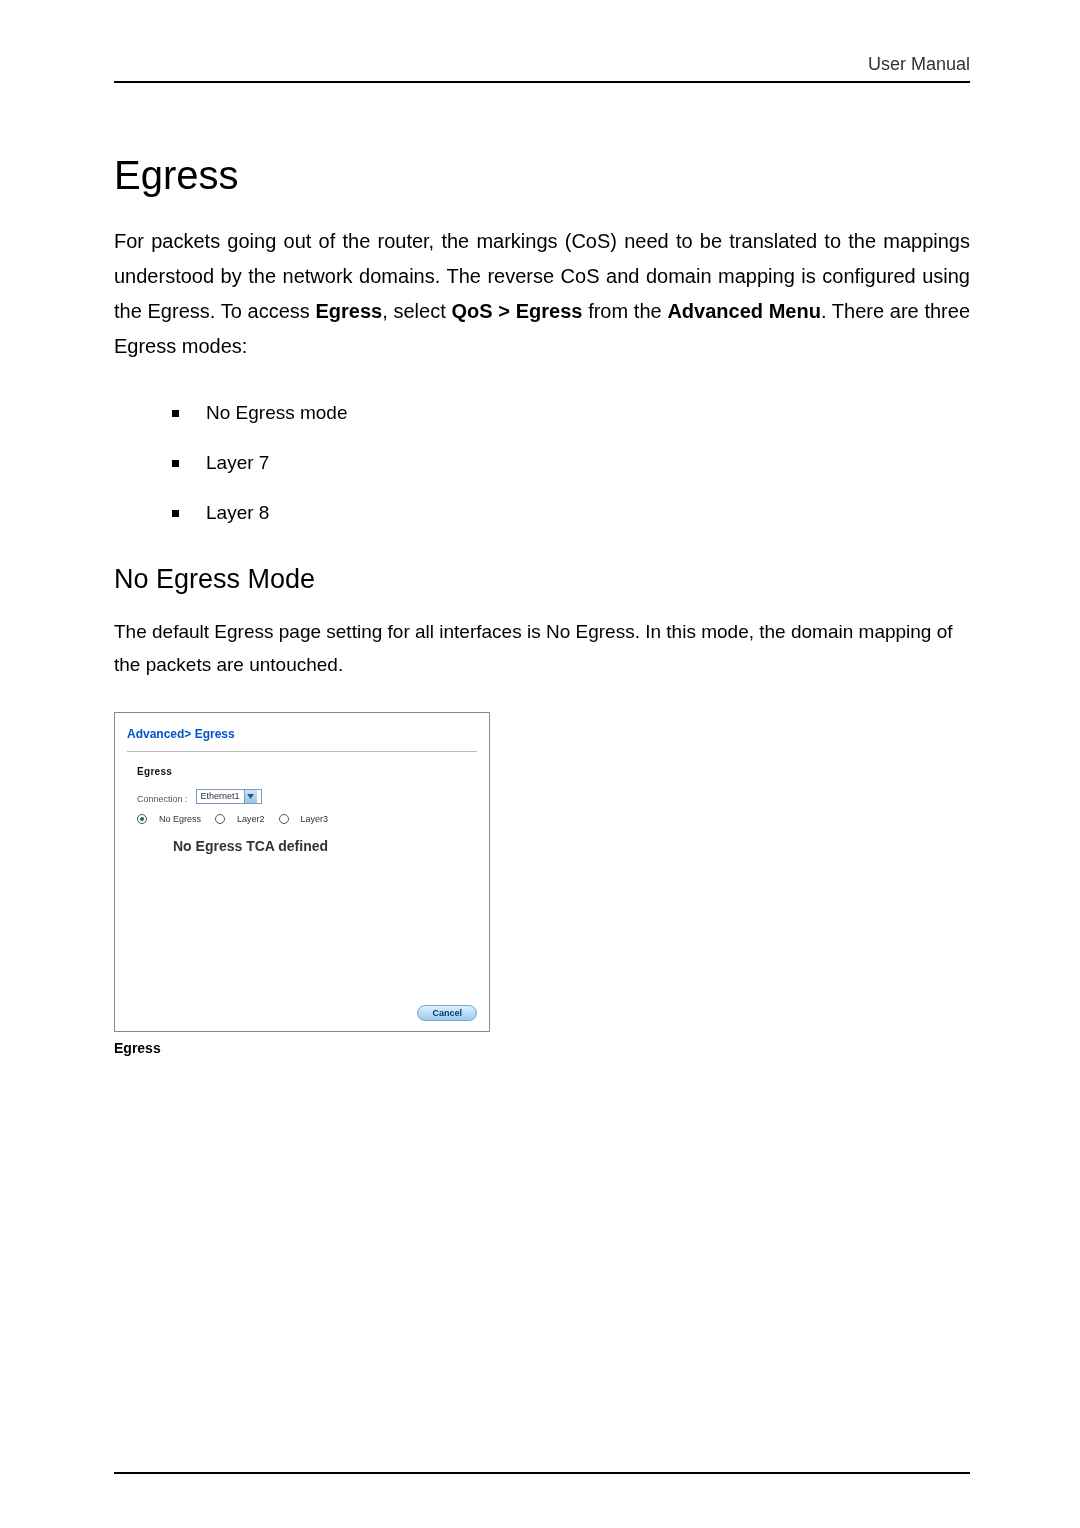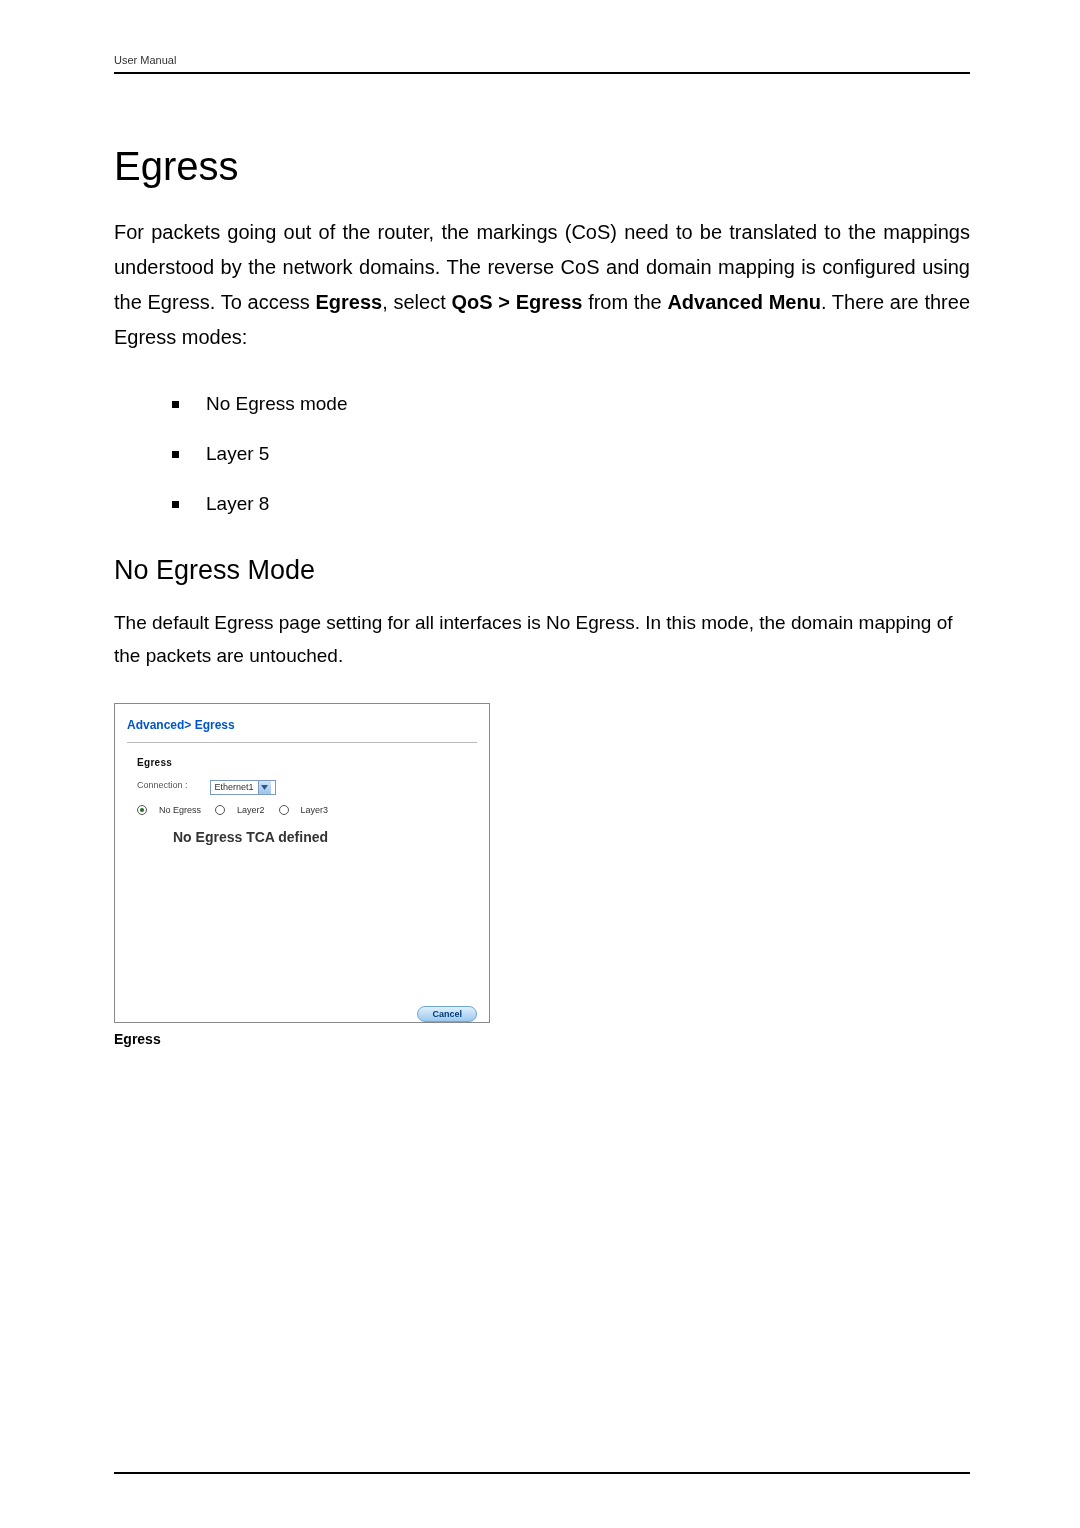--- a/index.html
+++ b/index.html
@@ -4,22 +4,23 @@
 <style>
   * { box-sizing: border-box; margin: 0; padding: 0; }
   html, body { width: 1080px; height: 1528px; background: #fff; font-family: Arial, Helvetica, sans-serif; color: #000; }
   .page {
     position: relative;
     width: 1080px;
     height: 1528px;
     padding: 54px 110px 0 114px;
   }
   .header-label {
-    font-size: 11px;
-    color: #333;
+    font-size: 18px;
+    color: #333;
+    text-align: right;
   }
   .hr-thick {
     border: none;
     border-top: 2.5px solid #000;
     margin-top: 6px;
   }
   .content { margin-top: 70px; }
   .h1 {
     font-size: 40px;
     font-weight: 400;
@@ -85,22 +86,22 @@
   .shot-body { padding: 14px 12px 0 22px; }
   .shot-section-label {
     font-size: 10px;
     font-weight: 700;
     color: #111;
     letter-spacing: 0.3px;
     margin-bottom: 12px;
   }
   .shot-row {
     display: flex;
-    align-items: flex-start;
-    gap: 22px;
+    align-items: flex-end;
+    gap: 8px;
     font-size: 9px;
     color: #333;
     margin-bottom: 10px;
   }
   .shot-row .lbl { color: #555; }
   .conn-select {
     display: inline-flex;
     align-items: center;
     border: 1px solid #7a9ac0;
     background: #fff;
@@ -142,21 +143,21 @@
   }
   .no-tca {
     font-size: 14px;
     font-weight: 700;
     color: #333;
     margin-left: 36px;
   }
   .shot-footer {
     position: absolute;
     right: 12px;
-    bottom: 0;
+    bottom: 10px;
   }
   .cancel-btn {
     display: inline-block;
     font-size: 9px;
     font-weight: 700;
     color: #003a7a;
     padding: 2px 14px;
     border-radius: 10px;
     background: linear-gradient(#dff0fb, #9cc9ef);
     border: 1px solid #6fa7d6;
@@ -190,21 +191,21 @@
 
   <div class="content">
     <h1 class="h1">Egress</h1>
 
     <p class="body-text">
       <span>For packets going out of the router, the markings (CoS) need to be translated to the mappings understood by the network domains. The reverse CoS and domain mapping is configured using the Egress. To access </span><span class="bold">Egress</span><span>, select </span><span class="bold">QoS &gt; Egress</span><span> from the </span><span class="bold">Advanced Menu</span><span>. There are three Egress modes:</span>
     </p>
 
     <ul class="bullets">
       <li>No Egress mode</li>
-      <li>Layer 5</li>
+      <li>Layer 7</li>
       <li>Layer 8</li>
     </ul>
 
     <h2 class="h2">No Egress Mode</h2>
     <p class="p2">The default Egress page setting for all interfaces is No Egress. In this mode, the domain mapping of the packets are untouched.</p>
 
     <div class="shot-wrap">
       <div class="shot">
         <div class="shot-breadcrumb">Advanced&gt; Egress</div>
         <hr class="shot-hr">

